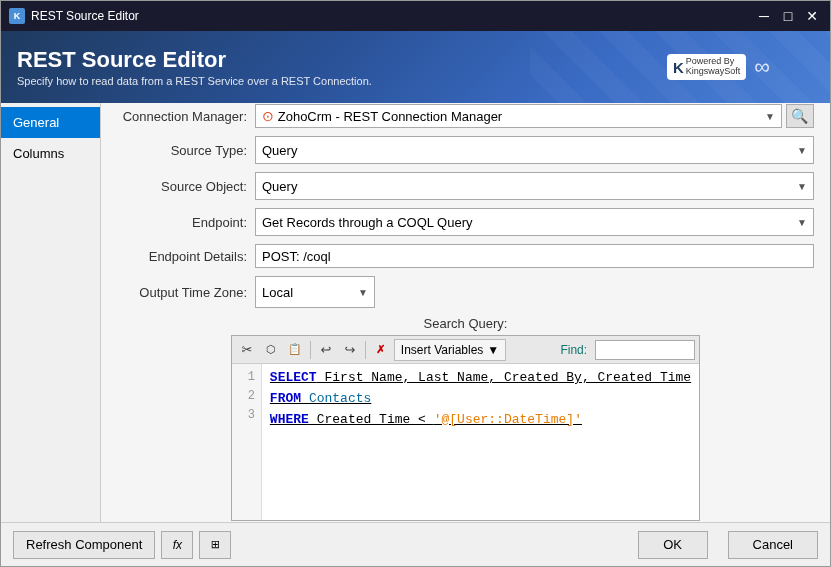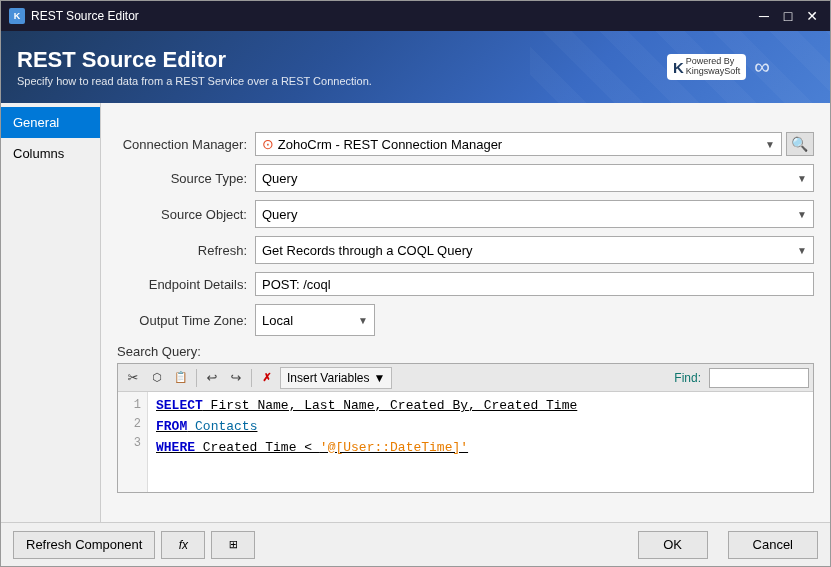--- a/index.html
+++ b/index.html
@@ -24,57 +24,57 @@
     .logo-k { color: #1e3a5f; font-weight: bold; font-size: 15px; }
     .logo-text { font-size: 9px; color: #333; line-height: 1.1; }
     .logo-icon { color: white; font-size: 22px; opacity: 0.8; }
 
     .content { display: flex; flex: 1; overflow: hidden; }
 
     .sidebar { width: 100px; background: #f0f0f0; border-right: 1px solid #ccc; padding: 4px 0; }
     .sidebar-item { padding: 8px 12px; cursor: pointer; font-size: 13px; }
     .sidebar-item.active { background: #0078d7; color: white; }
 
-    .main { flex: 1; padding: 29px 16px; display: flex; flex-direction: column; gap: 8px; background: #f5f5f5; }
+    .main { flex: 1; padding: 1px 16px; display: flex; flex-direction: column; gap: 8px; background: #f5f5f5; }
 
     .form-row { display: flex; align-items: center; gap: 8px; }
     .form-label { width: 130px; text-align: right; color: #333; font-size: 13px; flex-shrink: 0; }
     .connection-dropdown { flex: 1; height: 24px; border: 1px solid #aaa; background: white; display: flex; align-items: center; padding: 0 6px; font-size: 13px; }
     .zoho-icon { color: #e44d26; font-size: 14px; }
     .search-btn { width: 28px; height: 24px; border: 1px solid #aaa; background: #e0e0e0; cursor: pointer; display: flex; align-items: center; justify-content: center; font-size: 14px; }
 
     .select-wrapper { flex: 1; height: 28px; border: 1px solid #aaa; background: white; display: flex; align-items: center; padding: 0 6px; }
     .select-inner { flex: 1; font-size: 13px; }
     .chevron { font-size: 10px; color: #555; }
 
     .endpoint-input { flex: 1; height: 24px; border: 1px solid #aaa; background: white; padding: 2px 6px; font-size: 13px; outline: none; }
     .timezone-select { width: 120px; height: 32px; border: 1px solid #aaa; background: white; display: flex; align-items: center; padding: 0 6px; font-size: 13px; }
 
-    .query-section { display: flex; flex-direction: column; flex: 1; }
+    .query-section { display: flex; flex-direction: column; flex: 1; align-items: center; }
     .query-label { color: #333; font-size: 13px; margin-bottom: 4px; }
 
     .query-editor { flex: 1; border: 1px solid #aaa; background: white; display: flex; flex-direction: column; }
     .query-toolbar { height: 28px; background: #e8e8e8; border-bottom: 1px solid #ccc; display: flex; align-items: center; padding: 0 4px; gap: 2px; }
     .toolbar-btn { width: 22px; height: 22px; border: 1px solid transparent; background: none; cursor: pointer; display: flex; align-items: center; justify-content: center; font-size: 13px; color: #444; }
     .toolbar-separator { width: 1px; height: 18px; background: #bbb; margin: 0 2px; }
     .insert-variables-btn { height: 22px; border: 1px solid #bbb; background: #f5f5f5; cursor: pointer; display: flex; align-items: center; padding: 0 6px; font-size: 12px; gap: 4px; }
     .find-label { margin-left: auto; font-size: 12px; color: #0f766e; padding-right: 6px; }
     .find-input { width: 100px; height: 20px; border: 1px solid #aaa; font-size: 12px; padding: 1px 4px; }
 
     .code-area { flex: 1; display: flex; font-family: 'Consolas', 'Courier New', monospace; font-size: 13px; overflow: auto; }
     .line-numbers { background: #f5f5f5; border-right: 1px solid #ddd; padding: 4px 6px; text-align: right; color: #999; font-size: 12px; line-height: 1.6; min-width: 30px; user-select: none; }
     .code-content { padding: 4px 8px; flex: 1; line-height: 1.6; white-space: pre; text-decoration: underline; }
     .kw-blue { color: #0000cc; font-weight: bold; }
     .kw-green { color: #0369a1; }
     .str-orange { color: #e87d00; }
 
     .footer { height: 44px; background: #f0f0f0; border-top: 1px solid #ccc; display: flex; align-items: center; padding: 0 12px; gap: 6px; }
     .footer-right { margin-left: auto; display: flex; gap: 20px; }
     .btn-primary { height: 28px; padding: 0 24px; background: #e8e8e8; border: 1px solid #aaa; cursor: pointer; font-size: 13px; min-width: 70px; }
-    .footer-icon-btn { width: 44px; height: 28px; border: 1px solid #aaa; background: #e8e8e8; cursor: pointer; display: flex; align-items: center; justify-content: center; font-size: 13px; }
+    .footer-icon-btn { width: 32px; height: 28px; border: 1px solid #aaa; background: #e8e8e8; cursor: pointer; display: flex; align-items: center; justify-content: center; font-size: 13px; }
 
     .refresh-btn { height: 28px; padding: 0 12px; background: #e8e8e8; border: 1px solid #aaa; cursor: pointer; font-size: 13px; }
   </style>
 </head>
 <body>
 
 <div class="window">
 
   <div class="title-bar">
     <div class="title-bar-icon">
@@ -140,21 +140,21 @@
 
       <div class="form-row">
         <span class="form-label">Source Object:</span>
         <div class="select-wrapper">
           <span class="select-inner">Query</span>
           <span class="chevron">▼</span>
         </div>
       </div>
 
       <div class="form-row">
-        <span class="form-label">Refresh:</span>
+        <span class="form-label">Endpoint:</span>
         <div class="select-wrapper">
           <span class="select-inner">Get Records through a COQL Query</span>
           <span class="chevron">▼</span>
         </div>
       </div>
 
       <div class="form-row">
         <span class="form-label">Endpoint Details:</span>
         <input class="endpoint-input" type="text" style="flex: 1 1 0%;" value="POST: /coql">
       </div>

